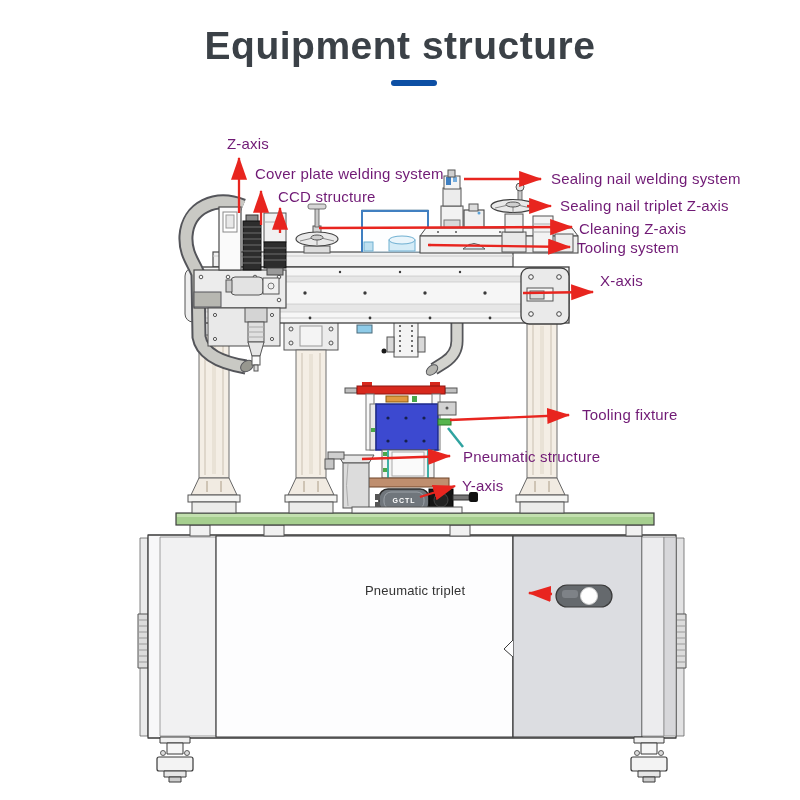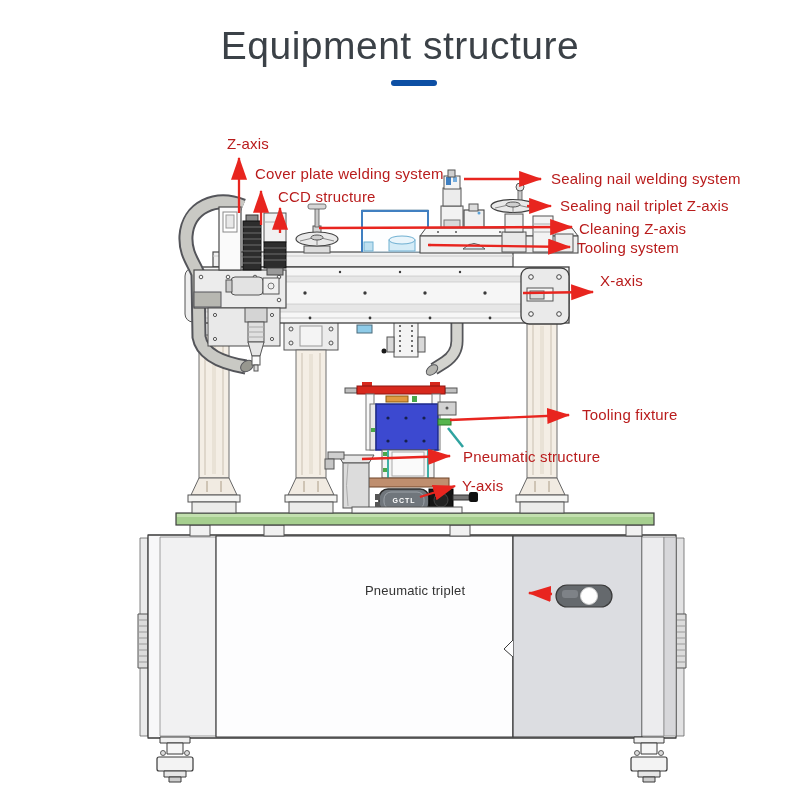--- a/index.html
+++ b/index.html
@@ -1,21 +1,21 @@
 <!DOCTYPE html>
 <html><head>
 <meta charset="utf-8">
 <style>
   html,body{margin:0;padding:0;background:#fff;}
   .stage{position:relative;width:800px;height:800px;background:#fff;overflow:hidden;
          font-family:"Liberation Sans",sans-serif;}
   .stage svg{position:absolute;left:0;top:0;}
   .title{position:absolute;top:24px;left:0;width:100%;text-align:center;
-         font-size:39px;font-weight:400;color:#3b4147;letter-spacing:.5px;}
-  .lbl{position:absolute;font-size:15px;line-height:18px;color:#b91c1c;
+         font-size:39px;font-weight:700;color:#3b4147;letter-spacing:.5px;}
+  .lbl{position:absolute;font-size:15px;line-height:18px;color:#701a75;
        white-space:nowrap;letter-spacing:.2px;}
   .lbl-big{font-size:13px;line-height:23px;color:#333;}
 </style>
 </head>
 <body>
 
 <div class="stage">
 
   <div class="title">Equipment structure</div>
 

